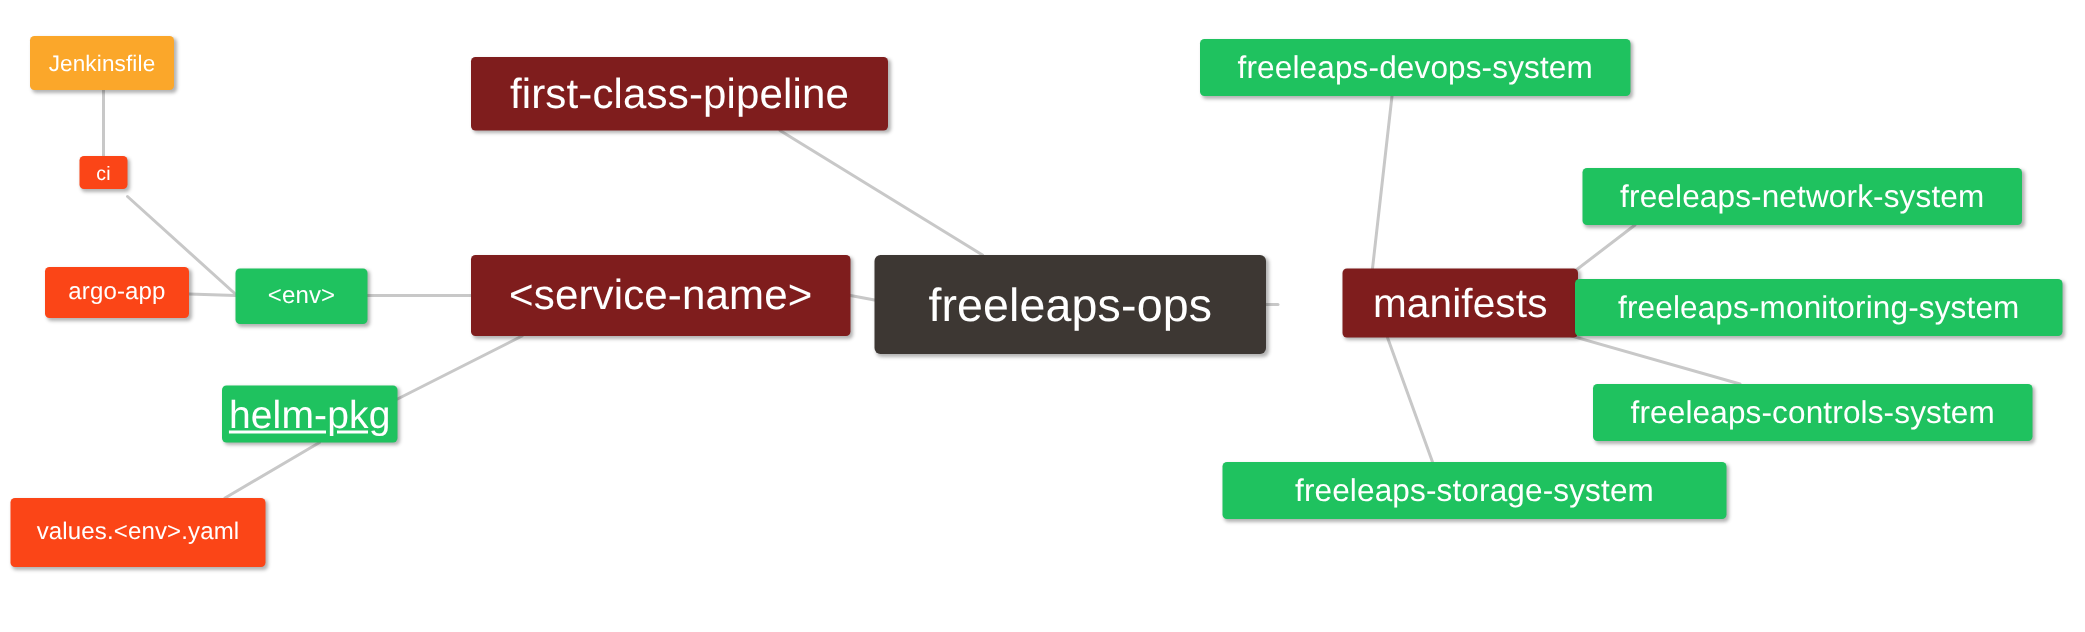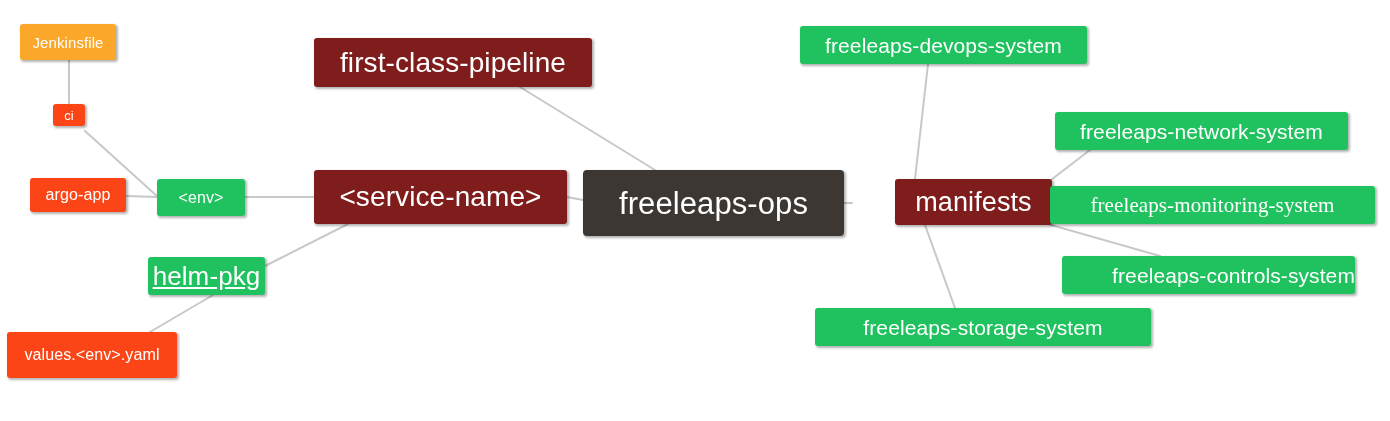--- a/index.html
+++ b/index.html
@@ -103,24 +103,24 @@
       </div>
       <div class="node node-blue" style="left: 852px; top: 179px; width: 157px; height: 46px; font-size: 27px; margin-left: 43px;">
         <span>manifests</span>
       </div>
       <div class="node node-green" style="left: 800px; top: 26px; width: 287px; height: 38px; font-size: 21px;">
         <span>freeleaps-devops-system</span>
       </div>
       <div class="node node-green" style="left: 1055px; top: 112px; width: 293px; height: 38px; font-size: 21px; text-align: center;">
         <span>freeleaps-network-system</span>
       </div>
-      <div class="node node-green" style="left: 1050px; top: 186px; width: 325px; height: 38px; font-size: 21px; font-family: Liberation Serif, serif;">
+      <div class="node node-green" style="left: 1050px; top: 186px; width: 325px; height: 38px; font-size: 21px;">
         <span>freeleaps-monitoring-system</span>
       </div>
-      <div class="node node-green" style="left: 1062px; top: 256px; width: 293px; height: 38px; font-size: 21px; justify-content: flex-end;">
+      <div class="node node-green" style="left: 1062px; top: 256px; width: 293px; height: 38px; font-size: 21px;">
         <span>freeleaps-controls-system</span>
       </div>
       <div class="node node-green" style="left: 815px; top: 308px; width: 336px; height: 38px; font-size: 21px;">
         <span>freeleaps-storage-system</span>
       </div>
     </div>
 
 </div>
 
 </body></html>

